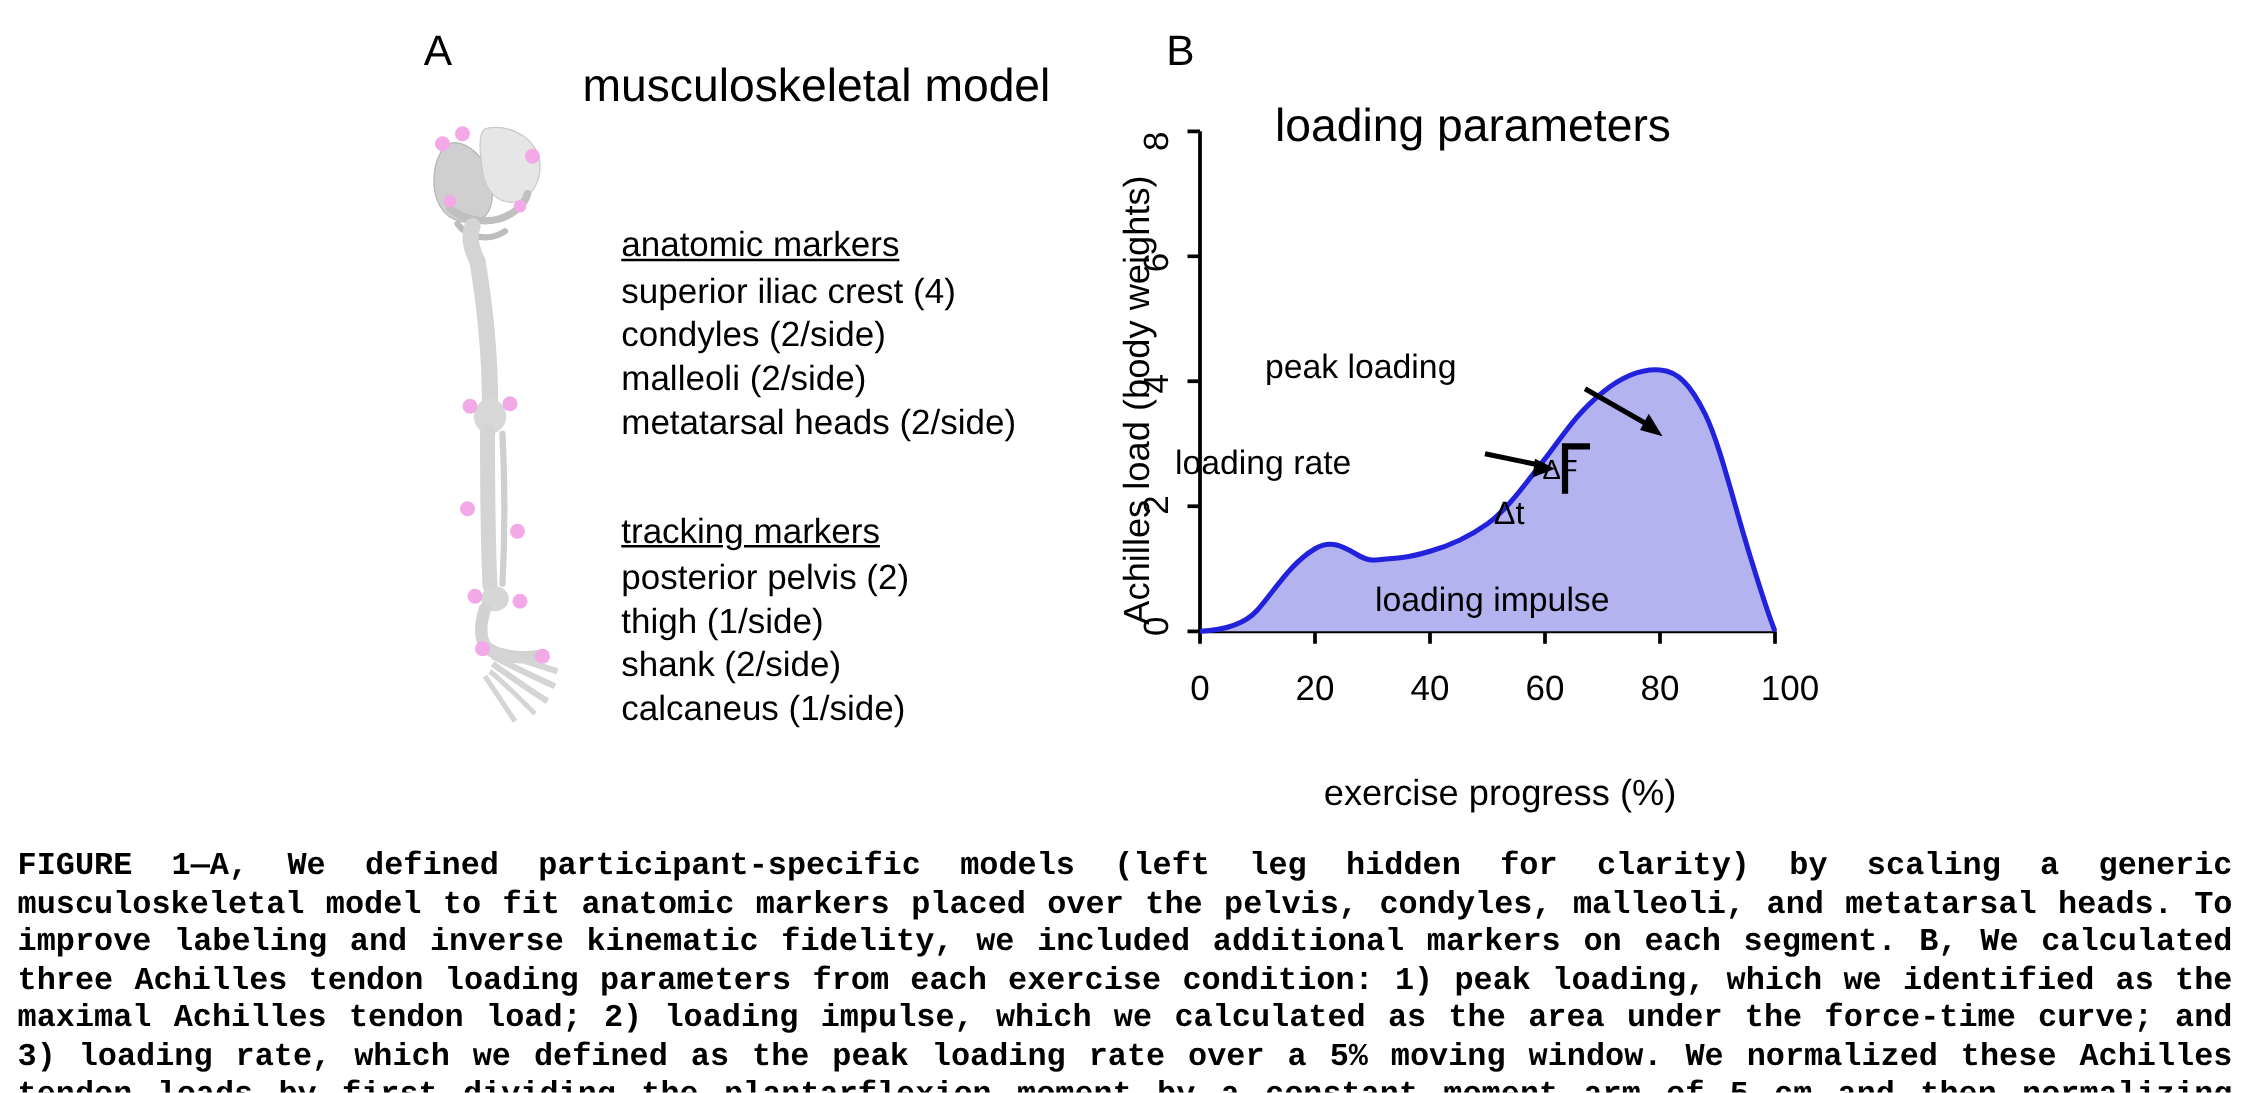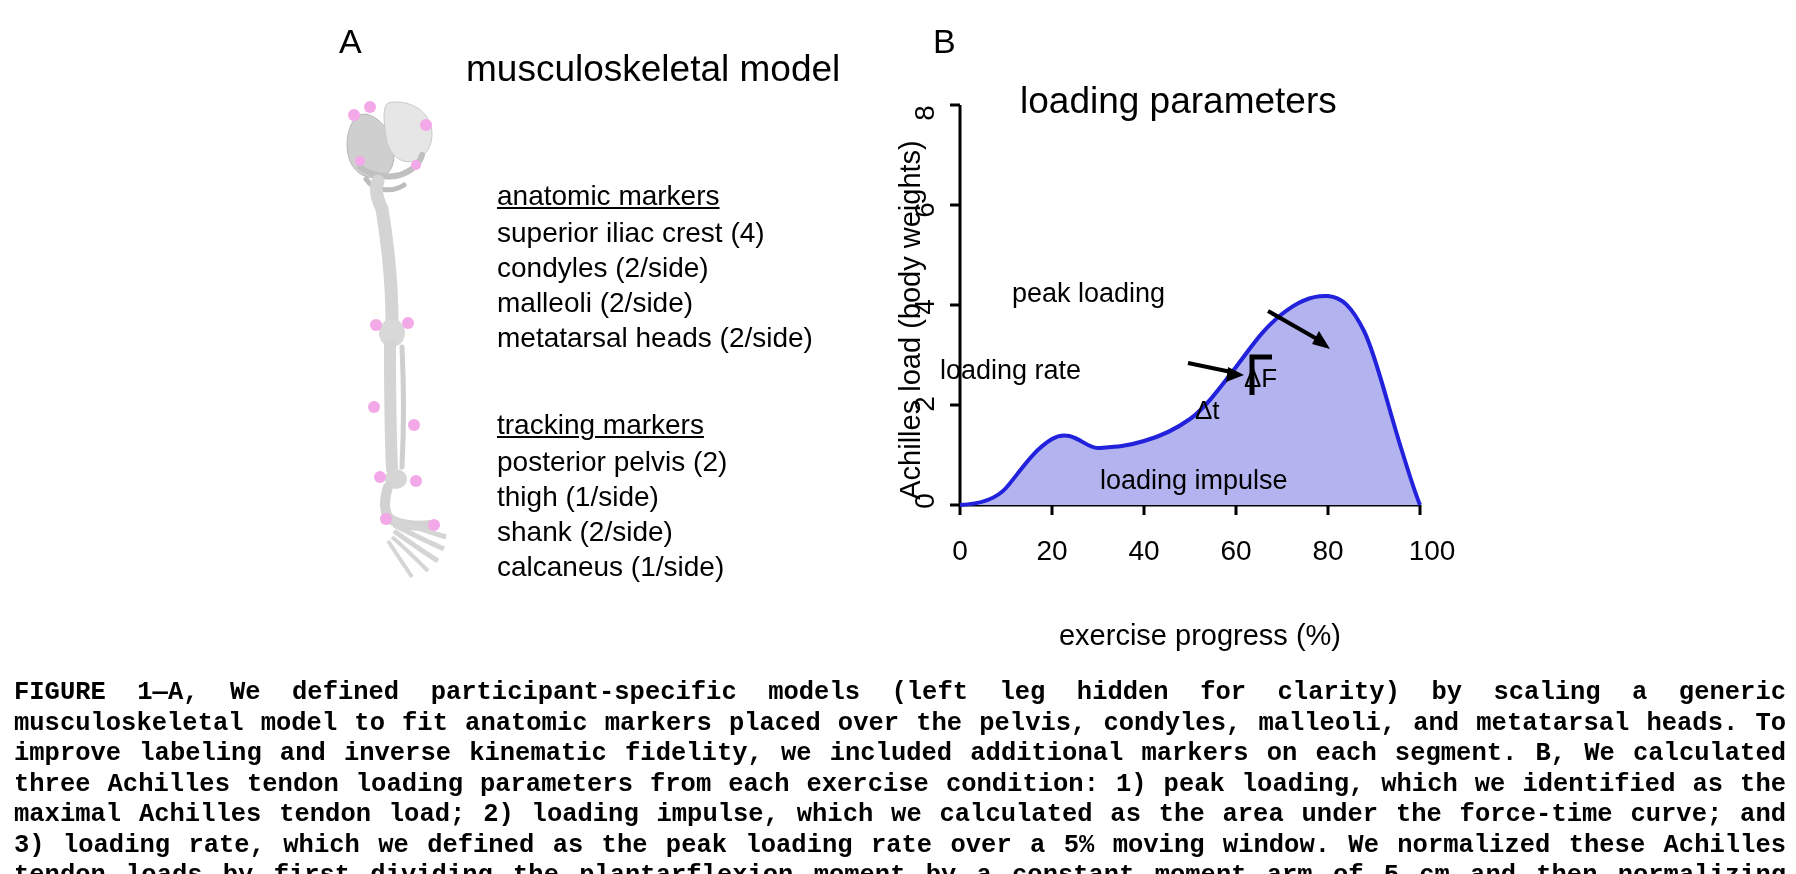--- a/index.html
+++ b/index.html
@@ -115,21 +115,21 @@
     width: 60px;
   }
   .annot {
     position: absolute;
     font-size: 27px;
     white-space: nowrap;
   }
   #annot-peak { left: 112px; top: 183px; }
   #annot-rate { left: 40px; top: 260px; }
   #annot-impulse { left: 200px; top: 370px; }
-  #annot-dF { left: 344px; top: 268px; font-size: 26px; }
+  #annot-dF { left: 334px; top: 268px; font-size: 22px; }
   #annot-dt { left: 295px; top: 300px; font-size: 26px; }
 
   
   #caption {
     position: absolute;
     left: 14px;
     top: 678px;
     width: 1772px;
     font-family: Liberation Mono, monospace;
     font-weight: bold;

